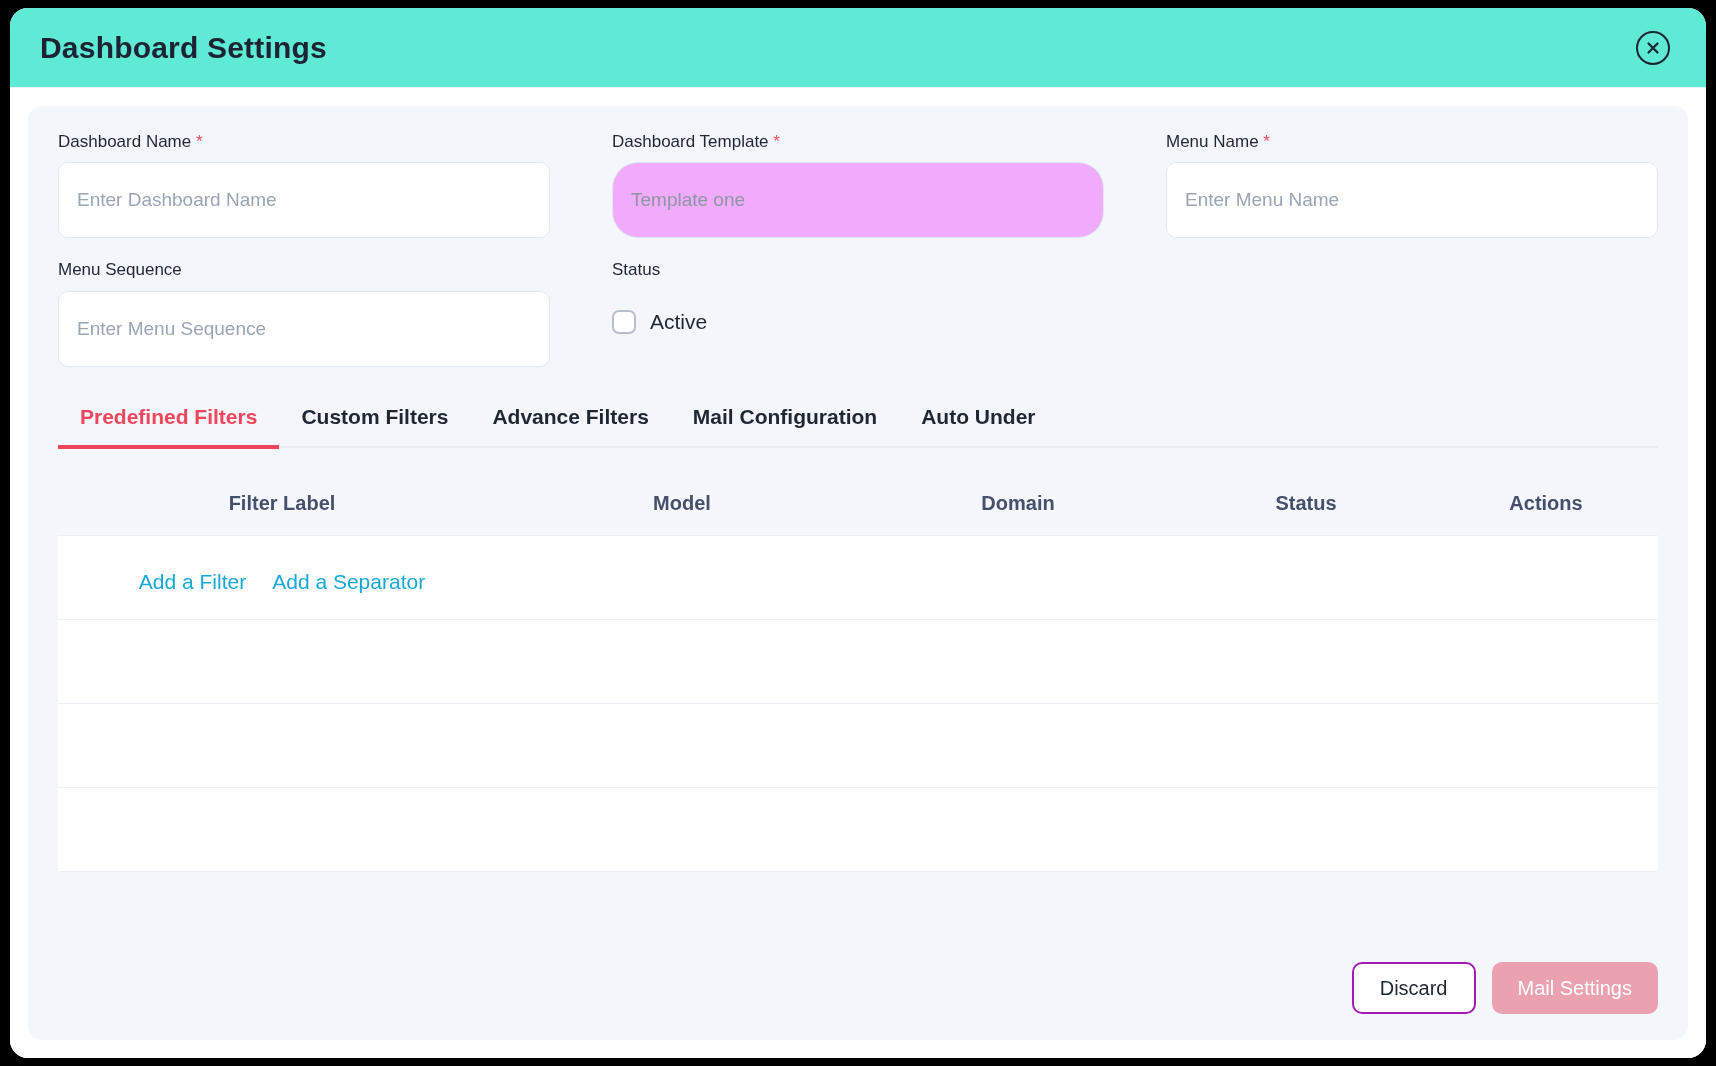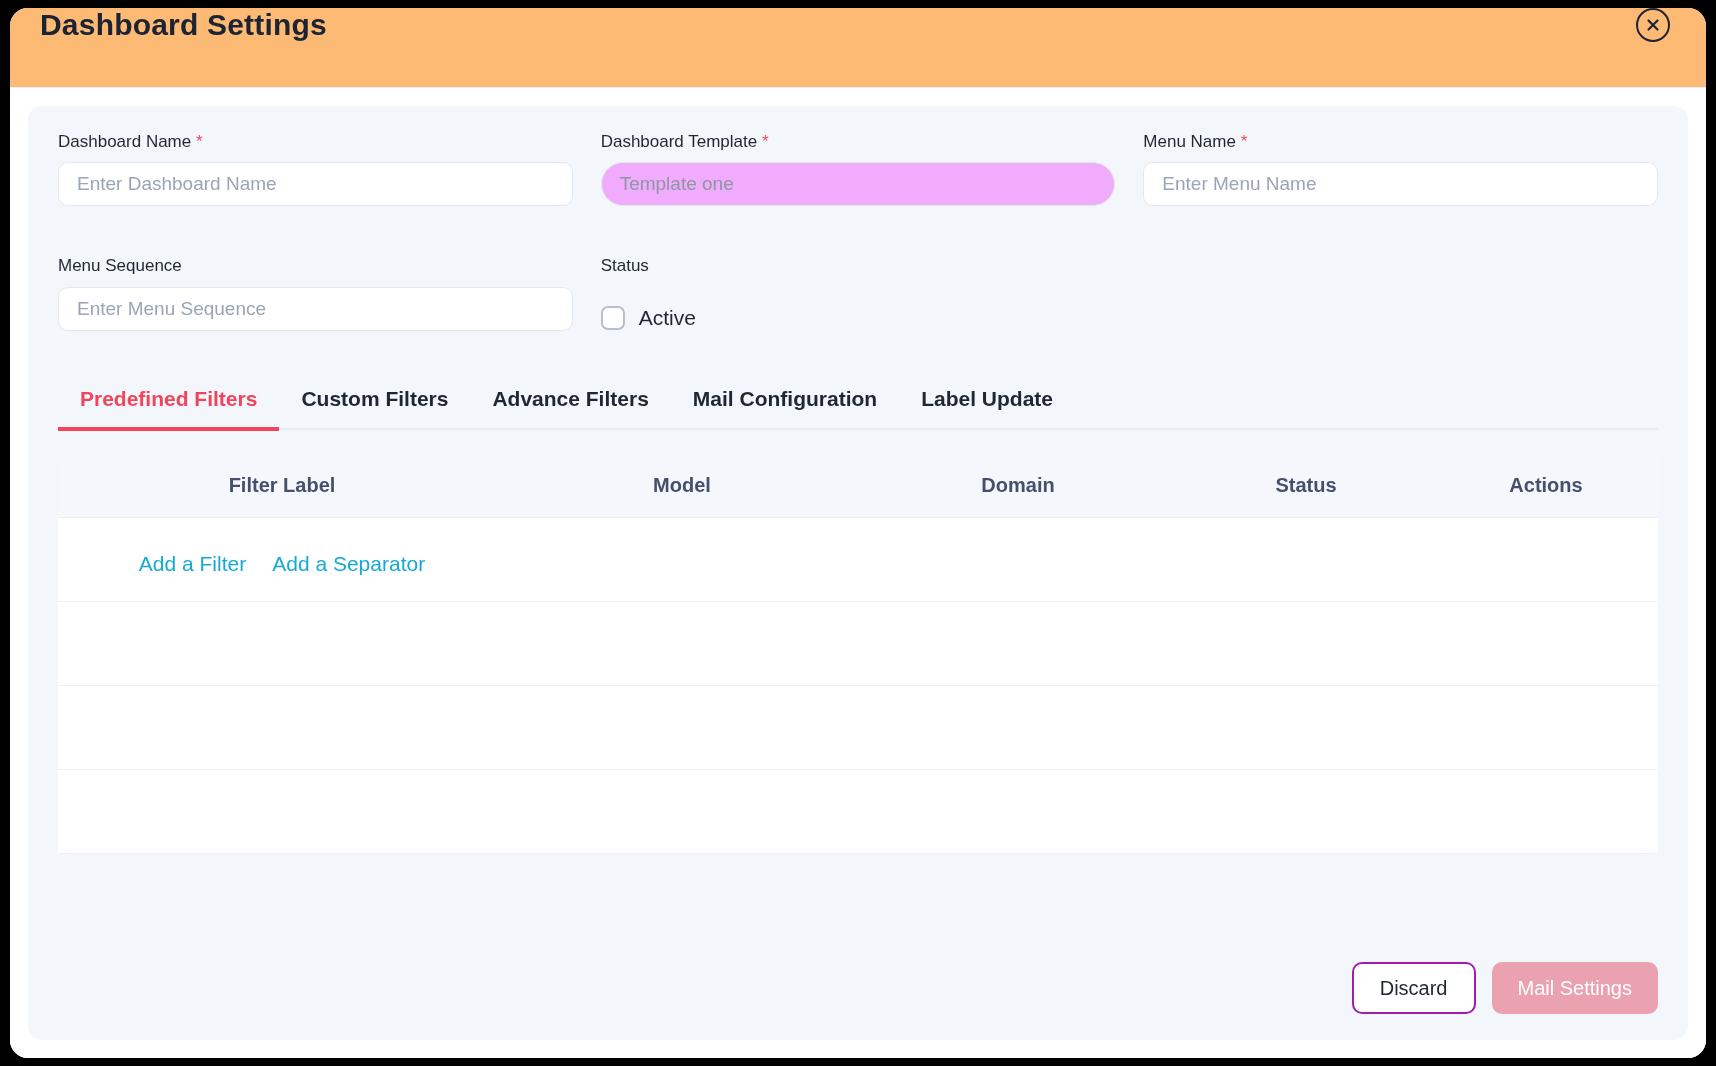--- a/index.html
+++ b/index.html
@@ -15,24 +15,24 @@
     width: 1696px; height: 1050px;
     background: #ffffff;
     border-radius: 18px;
     overflow: hidden;
     display: flex;
     flex-direction: column;
   }
   
   .modal-header {
     height: 80px;
-    background: #fdba74;
+    background: #5eead4;
     border-bottom: 1px solid #eef2f6;
     display: flex;
-    align-items: flex-start;
+    align-items: center;
     justify-content: space-between;
     padding: 0 30px 0 30px;
     flex: none;
   }
   .modal-title {
     font-size: 30px;
     font-weight: 600;
     color: #1c2433;
     letter-spacing: .2px;
   }
@@ -62,34 +62,33 @@
     display: flex;
     flex-direction: column;
   }
 
   
   .form-grid {
     display: grid;
     grid-template-columns: 1fr 1fr 1fr;
     column-gap: 62px;
     row-gap: 0;
-    gap: 28px;
   }
   .field { margin-bottom: 22px; }
   .field-label {
     font-size: 17px;
     color: #1f2733;
     margin-bottom: 10px;
     display: block;
     line-height: 1.2;
   }
   .req { color: #f04a5e; font-size: 17px; }
   .input {
     width: 100%;
-    height: 44px;
+    height: 76px;
     border: 1px solid #e2e8f0;
     border-radius: 10px;
     background: #ffffff;
     font-size: 19px;
     color: #3c4654;
     padding: 0 18px;
     font-family: "Liberation Sans", sans-serif;
     outline: none;
   }
   .input::placeholder { color: #9aa5b5; }
@@ -260,21 +259,21 @@
           </div>
         </div>
 
       </div>
 
       <div class="tabs">
         <div class="tab active">Predefined Filters</div>
         <div class="tab">Custom Filters</div>
         <div class="tab">Advance Filters</div>
         <div class="tab">Mail Configuration</div>
-        <div class="tab">Label Update</div>
+        <div class="tab">Auto Under</div>
       </div>
 
       <div class="table-wrap">
         <table>
           <thead>
             <tr>
               <th class="col-filter">Filter Label</th>
               <th class="col-model">Model</th>
               <th class="col-domain">Domain</th>
               <th class="col-status">Status</th>

